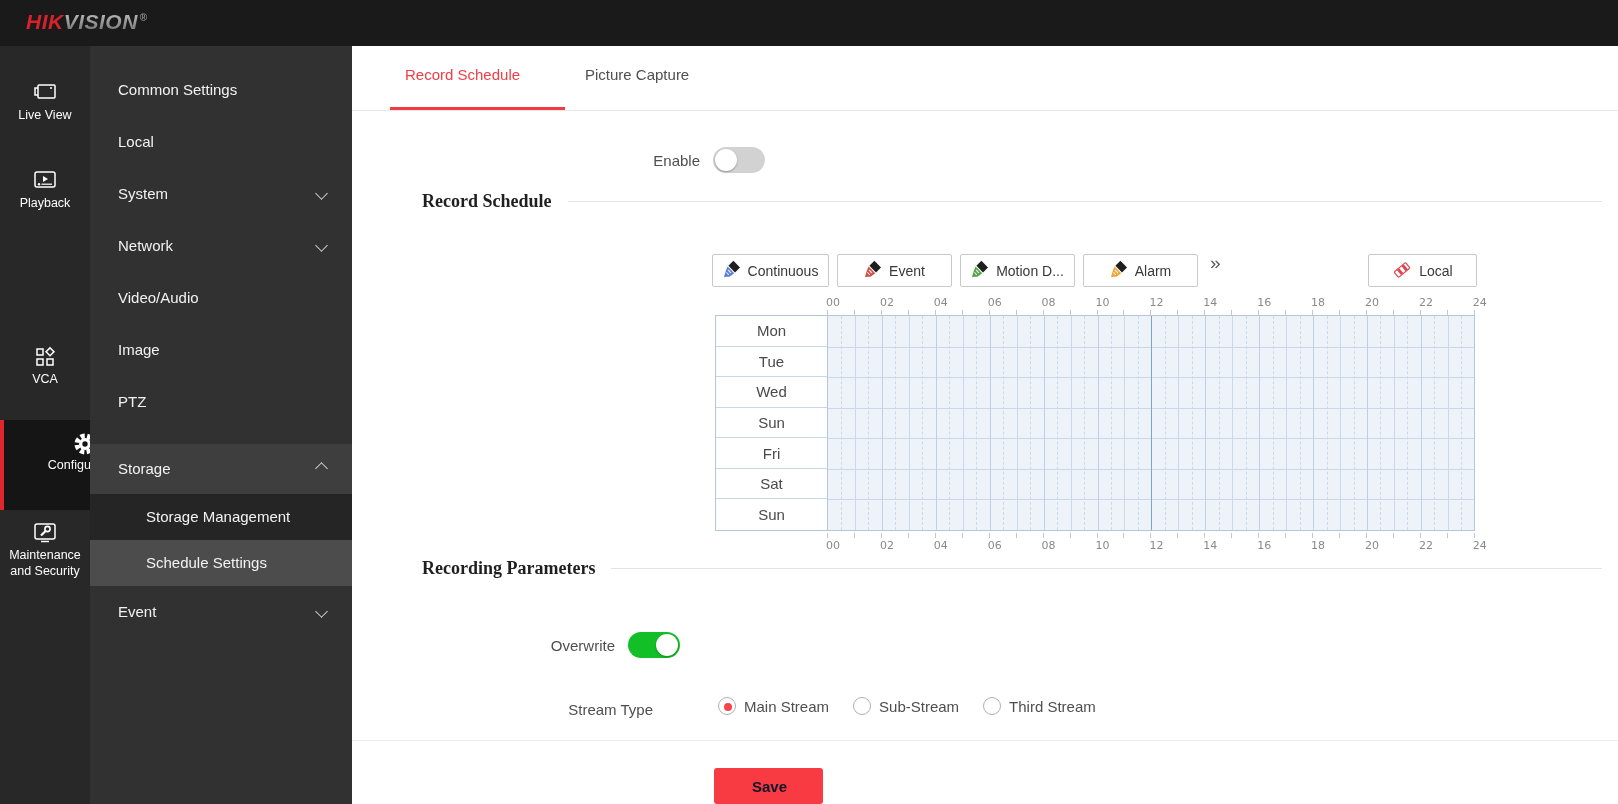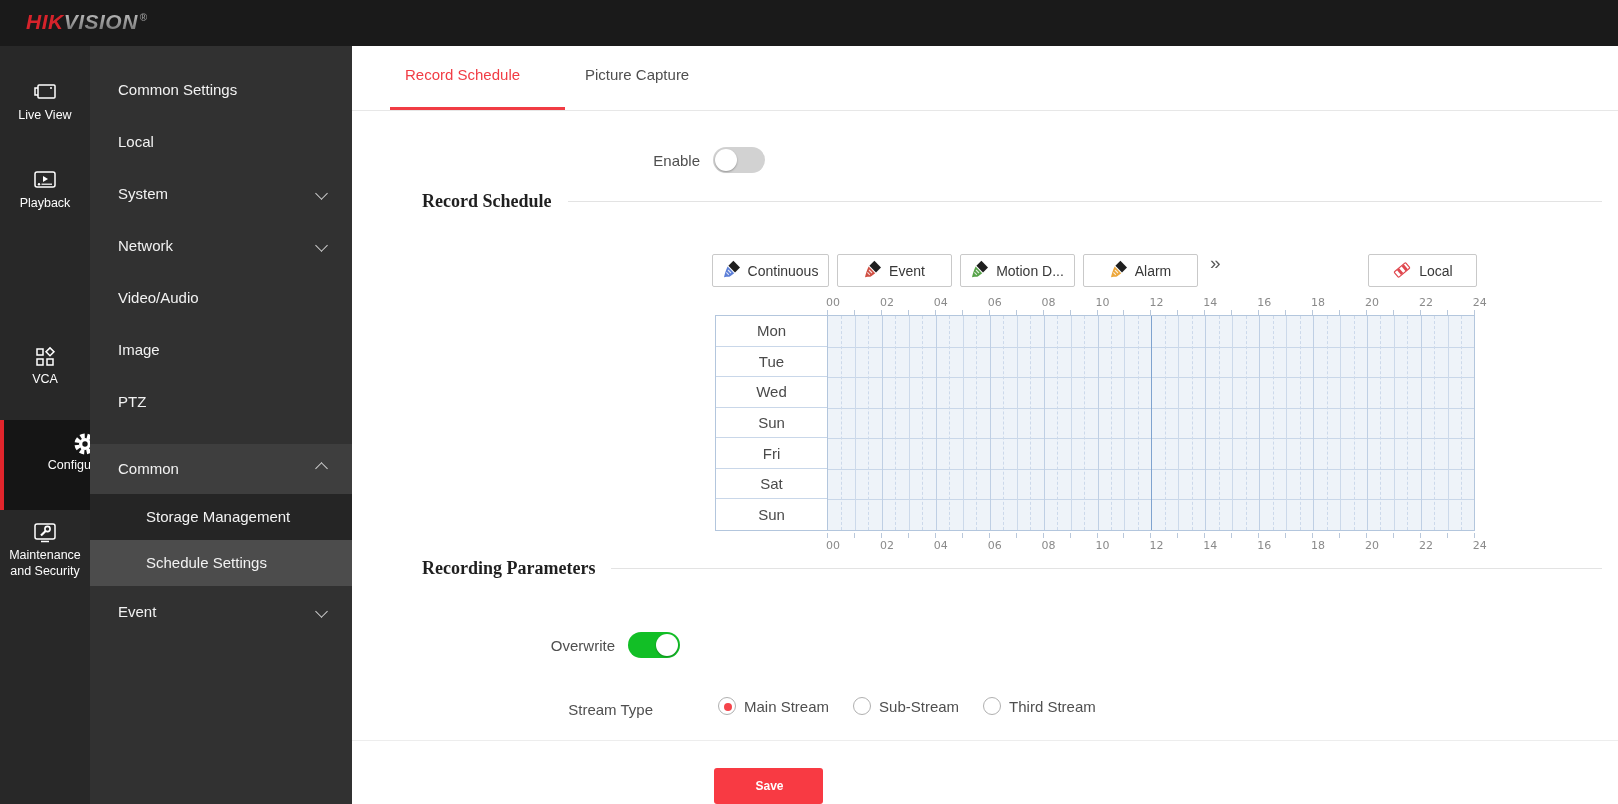--- a/index.html
+++ b/index.html
@@ -68,21 +68,21 @@
   .vline.ln1{border-left:1px solid #ccd9ea;}
   .vline.lnd{border-left:1px dashed #ccd9eb;}
   .vline.lnmid{border-left:1px solid #7fa3cf;}
   
   .radio-group{position:absolute;display:flex;align-items:center;gap:24px;}
   .radio-opt{display:flex;align-items:center;gap:8px;font-size:15px;color:#4f4f4f;cursor:pointer;}
   .radio{position:relative;width:16px;height:16px;border:1.5px solid #b0b0b0;border-radius:50%;background:#fff;box-sizing:content-box;}
   .radio.sel::after{content:'';position:absolute;left:4.5px;top:4.5px;width:8px;height:8px;border-radius:50%;background:#f5444b;}
   .divider{position:absolute;left:0;width:1266px;height:1px;background:#ededed;}
   .save-btn{position:absolute;left:362px;top:722px;width:109px;height:36px;background:#f83a43;border:none;border-radius:3px;
-            color:#ffffff;font-weight:bold;font-size:12px;cursor:pointer;font-family:"Liberation Sans",sans-serif;padding-left:8px;}
+            color:#0f172a;font-weight:bold;font-size:15px;cursor:pointer;font-family:"Liberation Sans",sans-serif;padding-left:8px;}
 </style>
 </head>
 <body>
 
 <div class="topbar">
   <div class="logo">
     <span class="hik">HIK</span><span class="vision">VISION</span><span class="reg">®</span>
   </div>
 </div>
 
@@ -132,21 +132,21 @@
     </div>
   </div>
 <div class="snav" id="snav">
     <div class="snav-item" style="top: 18px; height: 52px; line-height: 52px;"><span class="snav-label">Common Settings</span></div>
     <div class="snav-item" style="top: 70px; height: 52px; line-height: 52px;"><span class="snav-label">Local</span></div>
     <div class="snav-item" style="top: 122px; height: 52px; line-height: 52px;"><span class="snav-label">System</span><span class="chev down" style="top:21px"></span></div>
     <div class="snav-item" style="top: 174px; height: 52px; line-height: 52px;"><span class="snav-label">Network</span><span class="chev down" style="top:21px"></span></div>
     <div class="snav-item" style="top: 226px; height: 52px; line-height: 52px;"><span class="snav-label">Video/Audio</span></div>
     <div class="snav-item" style="top: 278px; height: 52px; line-height: 52px;"><span class="snav-label">Image</span></div>
     <div class="snav-item" style="top: 330px; height: 52px; line-height: 52px;"><span class="snav-label">PTZ</span></div>
-    <div class="snav-item hl-parent" style="top: 398px; height: 50px; line-height: 50px;"><span class="snav-label">Common</span><span class="chev up" style="top:20px"></span></div>
+    <div class="snav-item hl-parent" style="top: 398px; height: 50px; line-height: 50px;"><span class="snav-label">Storage</span><span class="chev up" style="top:20px"></span></div>
     <div class="snav-item child hl-dark" style="top: 448px; height: 46px; line-height: 46px;"><span class="snav-label">Storage Management</span></div>
     <div class="snav-item child hl-selected" style="top: 494px; height: 46px; line-height: 46px;"><span class="snav-label">Schedule Settings</span></div>
     <div class="snav-item" style="top: 540px; height: 52px; line-height: 52px;"><span class="snav-label">Event</span><span class="chev down" style="top:21px"></span></div>
   </div>
 
 <div class="content">
   <div class="tabs-border"></div>
   <div class="tab active" style="left:53px;">Record Schedule</div>
   <div class="tab" style="left:233px;">Picture Capture</div>
   <div class="tab-underline"></div>

